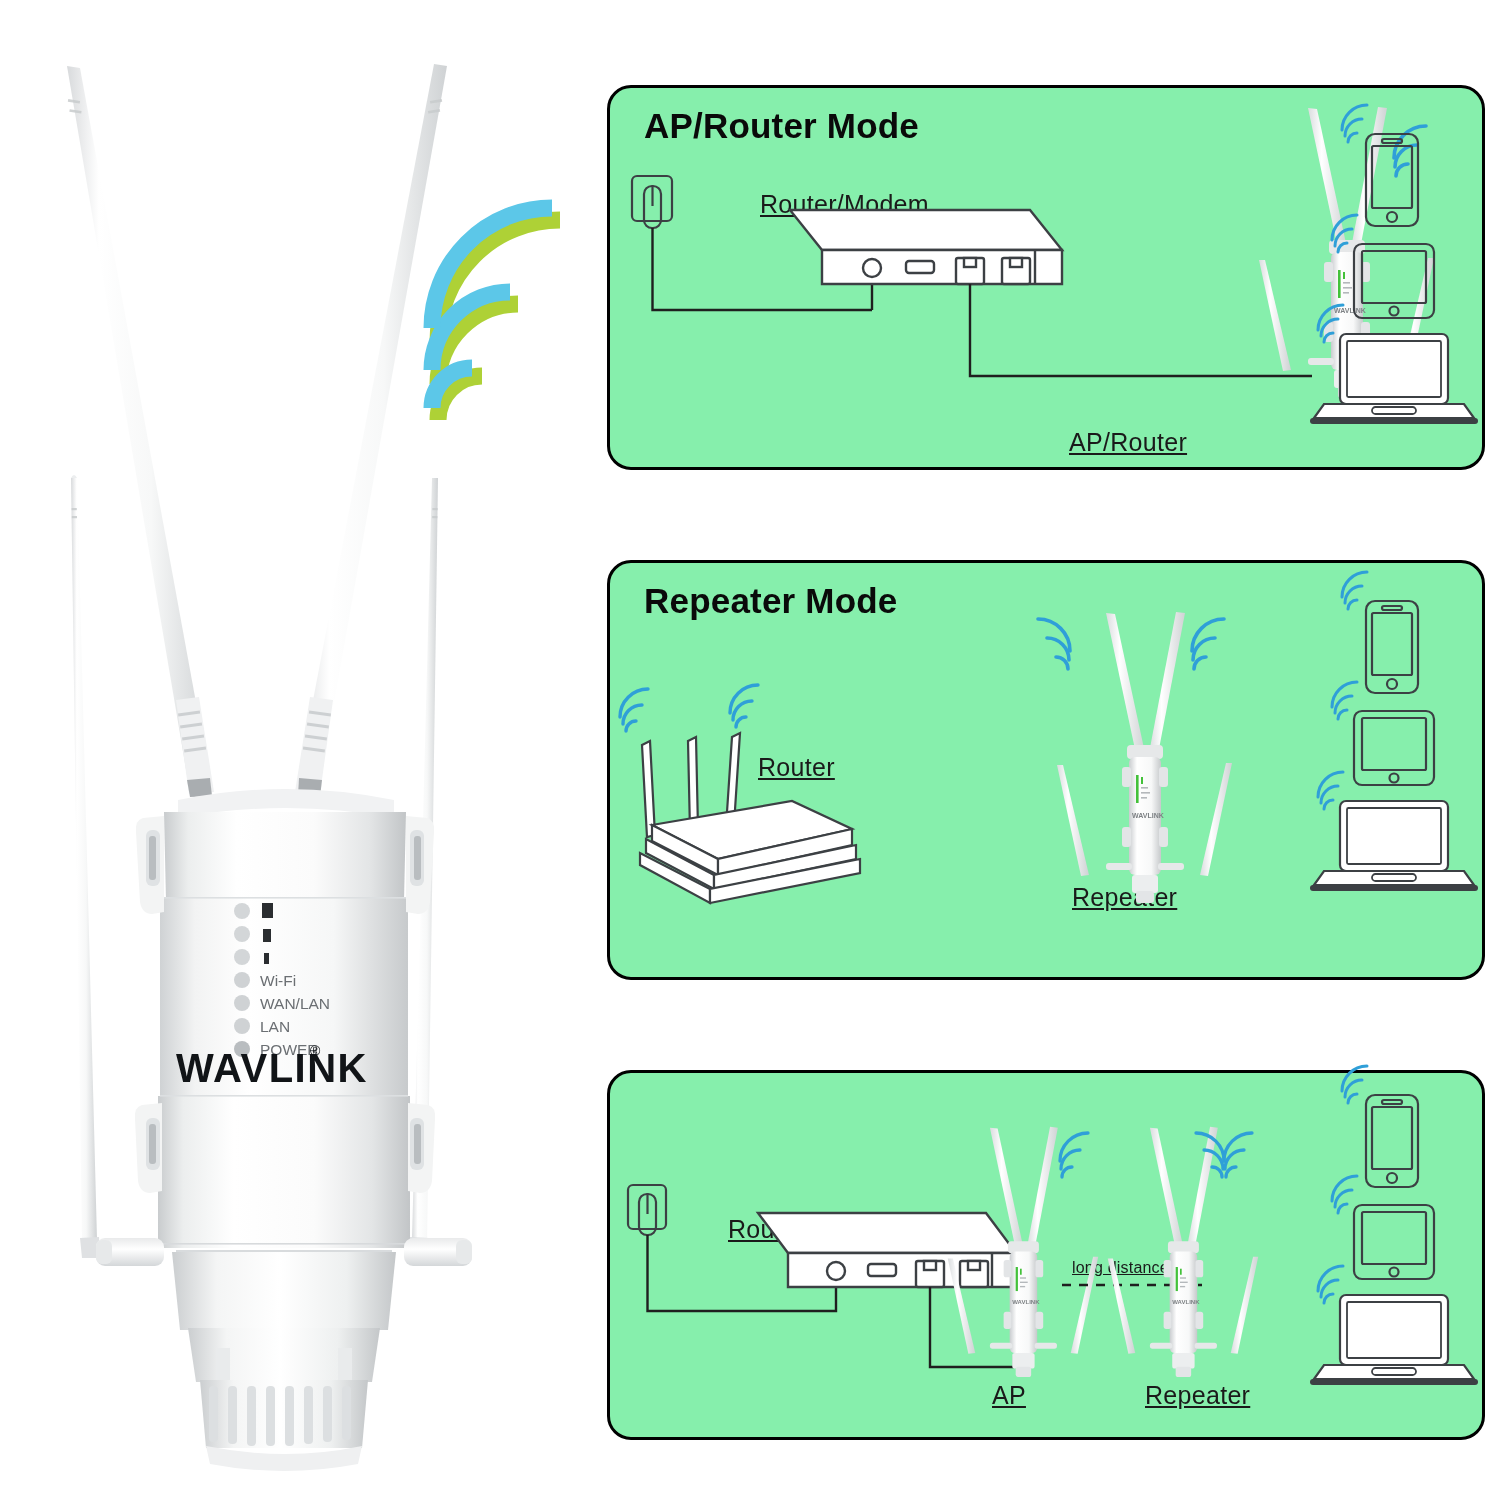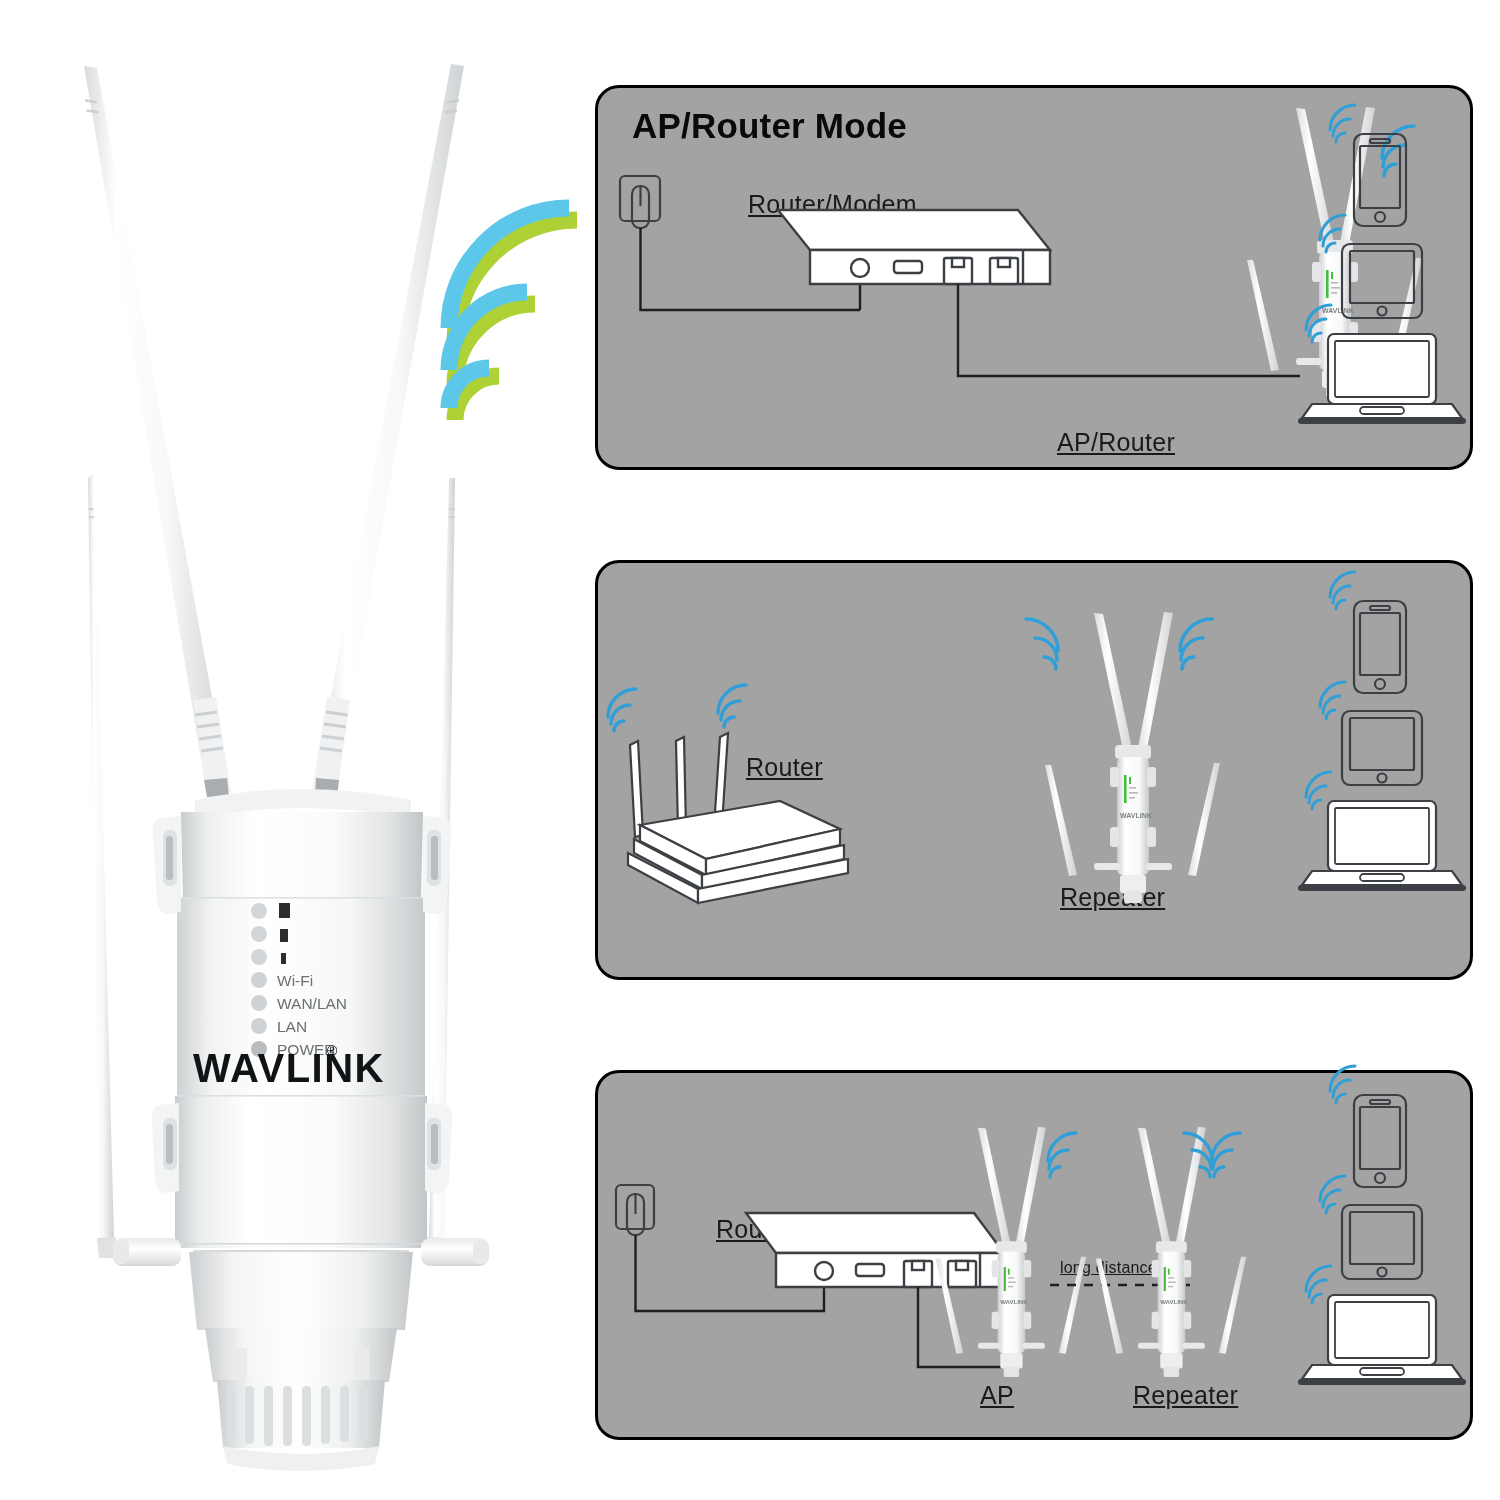--- a/index.html
+++ b/index.html
@@ -21,39 +21,38 @@
     height: 1500px;
   }
 
   
   #hero-product {
     position: absolute;
     left: 0;
     top: 0;
     width: 575px;
     height: 1084px;
-    padding-left: 17px;
   }
 
   
   #panels-column {
     position: absolute;
     left: 595px;
     top: 85px;
     width: 880px;
     height: 1355px;
   }
   .mode-panel {
     position: absolute;
-    left: 0;
+    left: 12px;
     width: 878px;
     border: 3px solid #000000;
     border-radius: 24px;
     box-sizing: border-box;
-    background: #a3a3a3;
+    background: #86efac;
   }
   #panel-ap-router { top: 0px;    height: 385px; }
   #panel-repeater  { top: 475px;  height: 420px; }
   #panel-ap-rep    { top: 985px;  height: 370px; }
 
   .panel-title {
     position: absolute;
     left: 34px;
     top: 18px;
     font-size: 35px;
@@ -384,20 +383,21 @@
           <g transform="translate(712,236)" stroke="#2f9fd8" fill="none" stroke-linecap="round">
             <path d="M2,18 a9,9 0 0 1 9,-9" stroke-width="3"></path>
             <path d="M-1,12 a17,17 0 0 1 17,-17" stroke-width="3"></path>
             <path d="M-4,6  a25,25 0 0 1 25,-25" stroke-width="3"></path>
           </g>
         </svg>
       </div>
     </div>
 
     <div class="mode-panel" id="panel-repeater">
+      <div class="panel-title">Repeater Mode</div>
       <div class="panel-body">
 
         <div class="diagram-label" style="left:148px; top:190px;">Router</div>
         <div class="diagram-label" style="left:462px; top:320px;">Repeater</div>
 
         <svg style="position:absolute; left:0; top:0;" width="878" height="420" viewBox="0 0 878 420">
 
           <g stroke="#3c4044" stroke-width="2.2" fill="#ffffff">
             <path d="M32,182 L40,178 L45,272 L37,274 Z"></path>
             <path d="M78,178 L86,174 L88,266 L80,268 Z"></path>

